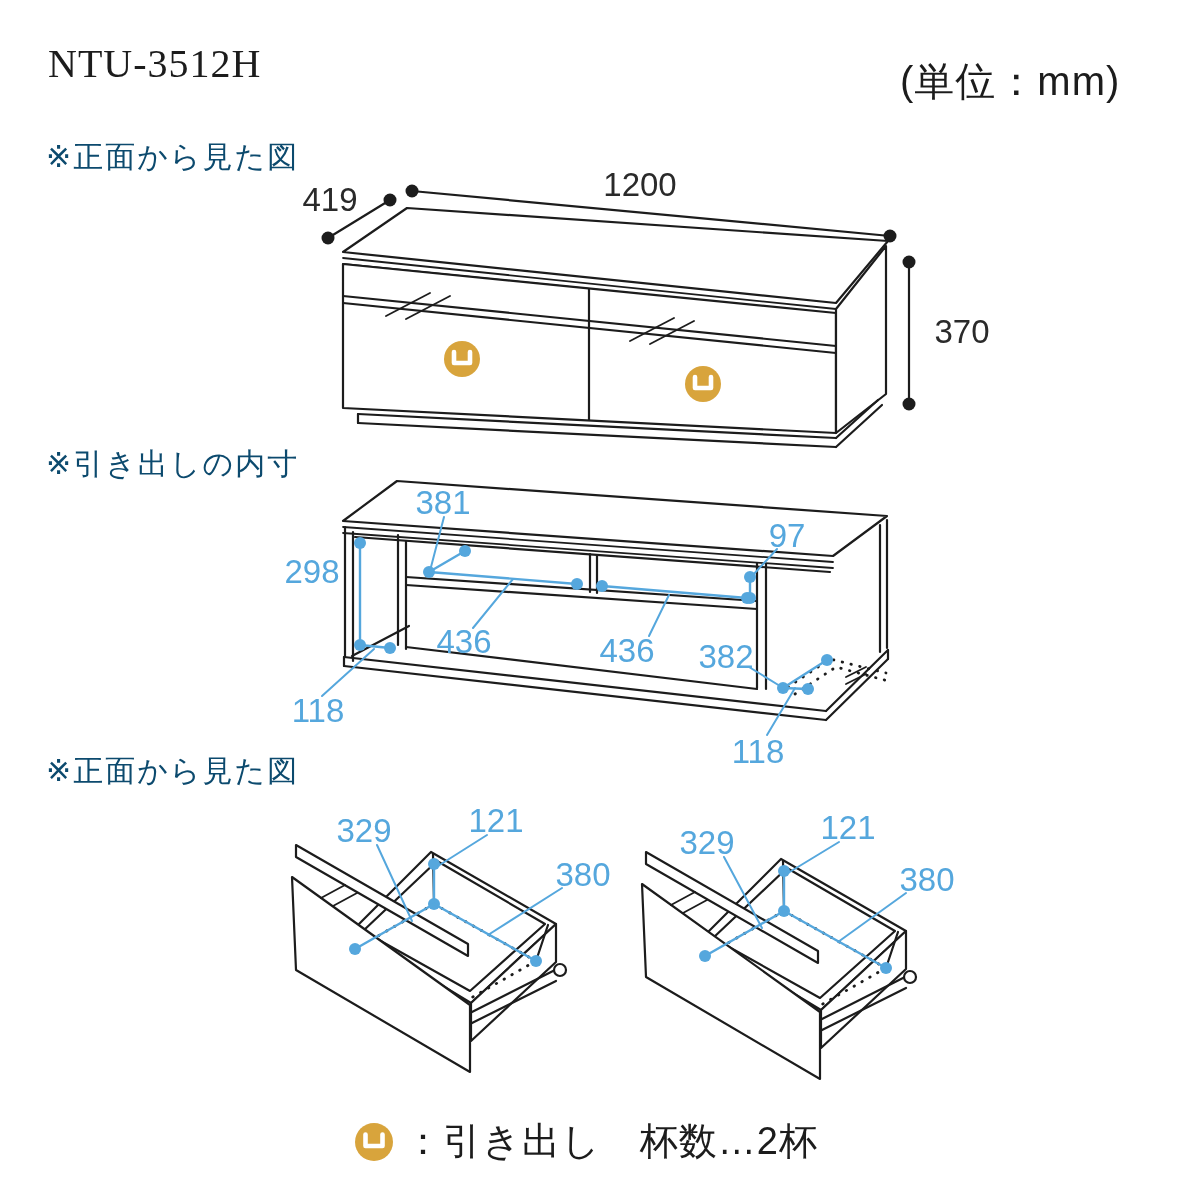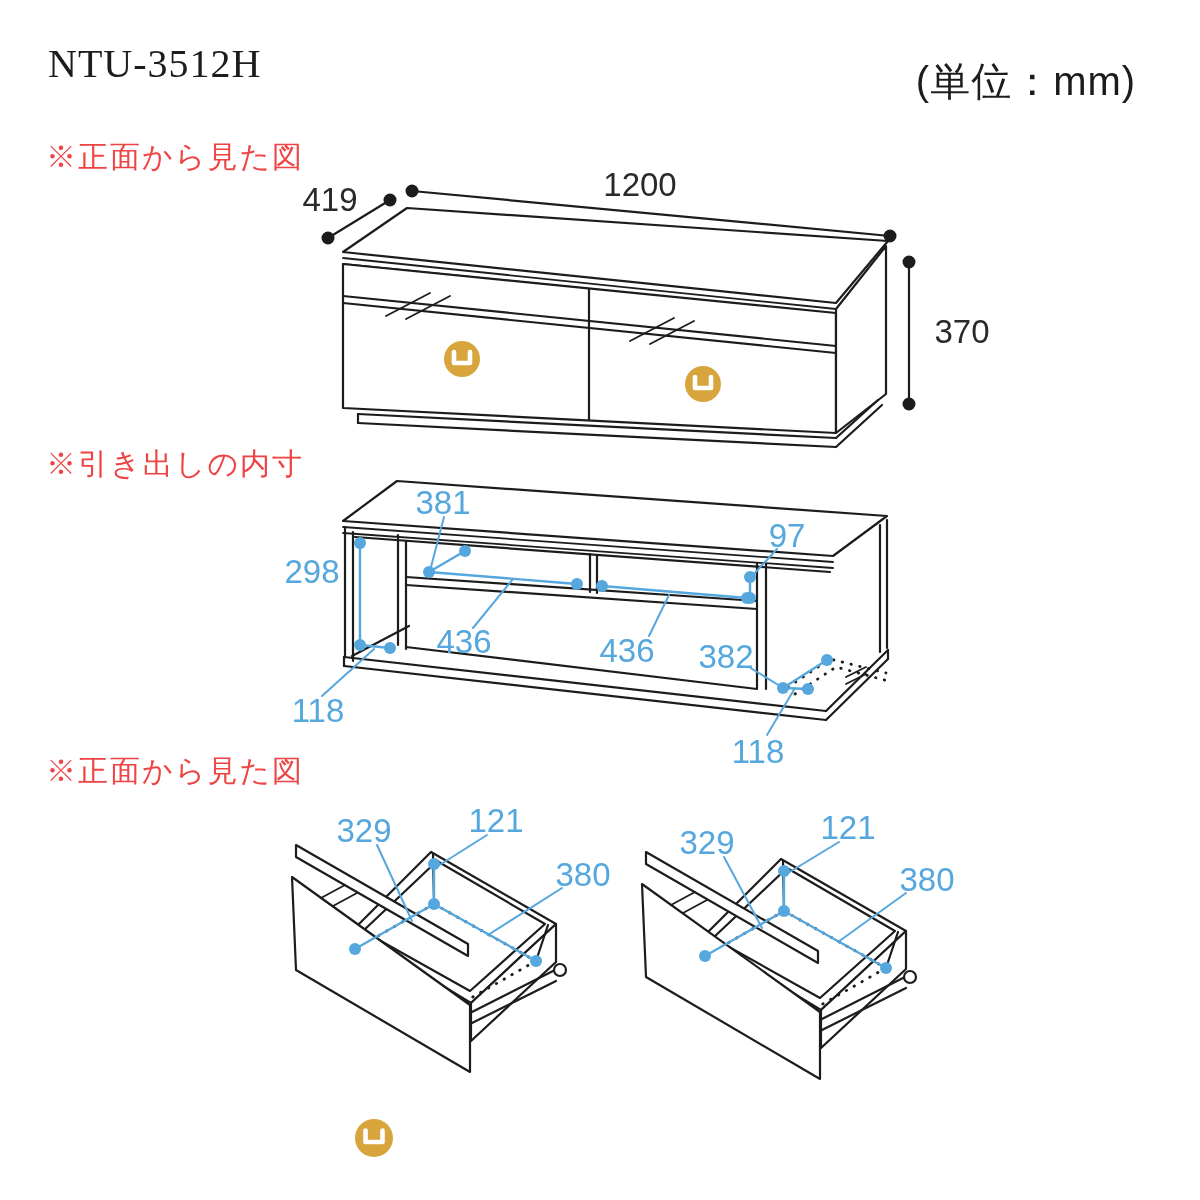--- a/index.html
+++ b/index.html
@@ -1,20 +1,20 @@
 <!DOCTYPE html>
 <html><head>
 <meta charset="utf-8">
 <style>
   html,body{margin:0;padding:0;background:#ffffff;}
   body{width:1200px;height:1200px;position:relative;font-family:"Liberation Sans","DejaVu Sans",sans-serif;overflow:hidden;}
   .abs{position:absolute;}
   #title{left:48px;top:40px;font-size:40px;color:#1c1c1c;letter-spacing:1px;font-family:Liberation Serif, serif;}
-  #unit{left:900px;top:54px;width:252px;font-size:40px;color:#1c1c1c;text-align:center;letter-spacing:1px;}
-  .section-label{font-size:30px;color:#ef4444;letter-spacing:2px;font-family:Liberation Mono, monospace;}
+  #unit{left:900px;top:54px;width:252px;font-size:40px;color:#1c1c1c;text-align:left;letter-spacing:1px;}
+  .section-label{font-size:30px;color:#0c4a6e;letter-spacing:2px;}
   #front-label{left:46px;top:137px;}
   #rear-label{left:46px;top:444px;}
   #drawer-label{left:46px;top:751px;}
   #canvas{left:0;top:0;}
   svg text{font-family:"Liberation Sans","DejaVu Sans",sans-serif;}
   .dimtxt{font-size:33px;fill:#2a2a2a;text-anchor:middle;}
   .dimtxtB{font-size:33px;fill:#55a7dd;text-anchor:middle;}
   .ln{stroke:#1c1c1c;stroke-width:2.2;fill:none;stroke-linecap:round;stroke-linejoin:round;}
   .face{fill:#ffffff;stroke:#1c1c1c;stroke-width:2.2;stroke-linejoin:round;}
   .thin{stroke:#1c1c1c;stroke-width:1.8;fill:none;stroke-linecap:round;}
@@ -281,13 +281,14 @@
       <text class="dimtxtB" x="927" y="891">380</text>
     </g>
   </g>
 </svg>
 
 <div class="abs" id="legend">
   <svg width="44" height="44" viewBox="-22 -22 44 44">
     <circle class="gold" r="19"></circle>
     <path class="goldglyph" d="M -8.5,-7.5 L -8.5,4 L 8.5,4 L 8.5,-7.5"></path>
   </svg>
+  <span class="txt">：引き出し　杯数…2杯</span>
 </div>
 
 </body></html>

